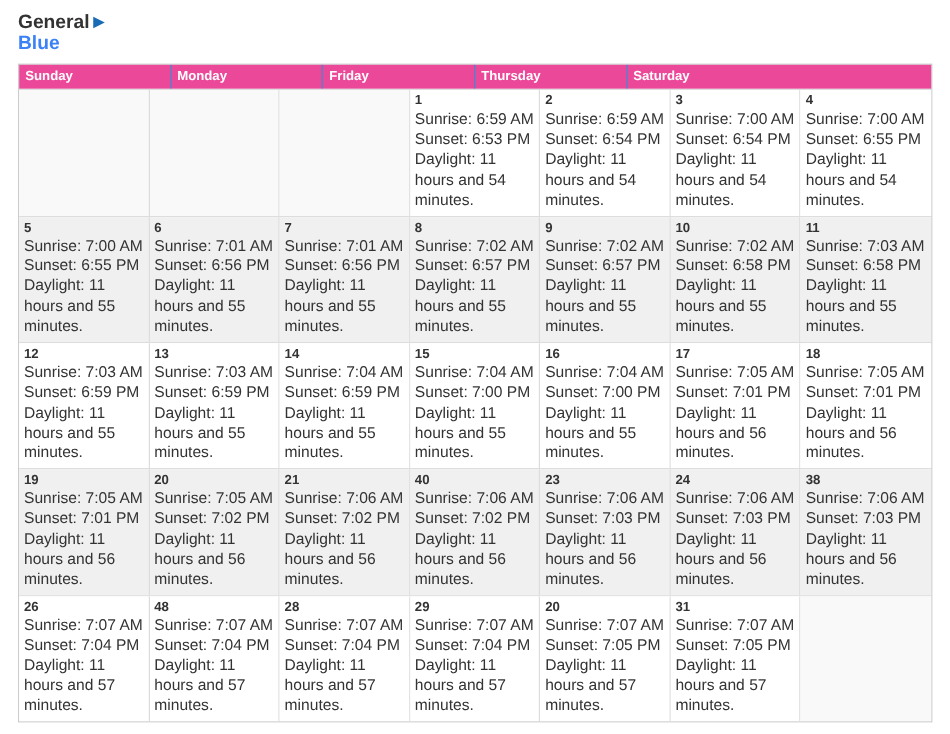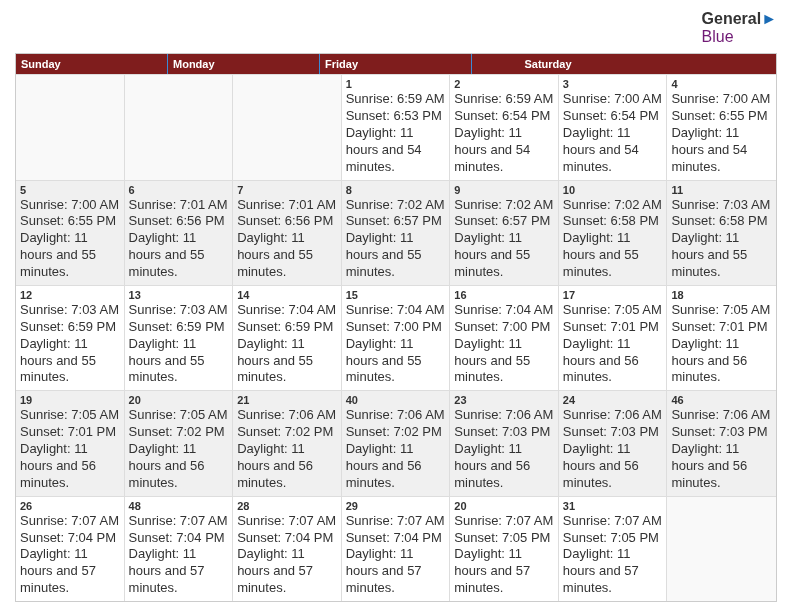--- a/index.html
+++ b/index.html
@@ -12,21 +12,21 @@
     }
     .page {
       width: 792px;
       height: 612px;
       padding: 10px 15px;
       display: flex;
       flex-direction: column;
     }
     .header {
       display: flex;
-      justify-content: flex-end;
+      justify-content: flex-start;
       align-items: flex-start;
       margin-bottom: 8px;
     }
     .logo {
       display: flex;
       align-items: center;
       gap: 4px;
     }
     .title-section {
       text-align: right;
@@ -41,31 +41,31 @@
       color: #555;
     }
     .calendar {
       flex: 1;
       display: flex;
       flex-direction: column;
       border: 1px solid #ccc;
     }
     .cal-header {
       display: grid;
-      grid-template-columns: repeat(5, 1fr);
-      background: #7f1d1d;
+      grid-template-columns: repeat(6, 1fr);
+      background: #ec4899;
     }
     .cal-header-cell {
       color: white;
       font-size: 11px;
       font-weight: bold;
       padding: 4px 5px;
       border-right: 1px solid #3a8bd5;
     }
-    .cal-header-cell:last-child { border-right: none; text-align: center; }
+    .cal-header-cell:last-child { border-right: none; }
     .cal-body {
       flex: 1;
       display: flex;
       flex-direction: column;
     }
     .cal-row {
       display: grid;
       grid-template-columns: repeat(7, 1fr);
       flex: 1;
       border-top: 1px solid #ddd;
@@ -94,34 +94,35 @@
     }
   </style>
 </head>
 <body>
 
 <div class="page">
   <div class="header">
     <div class="logo">
   <div style="display:flex;flex-direction:column;line-height:1.1">
     <span style="font-size:16px;font-weight:bold;color:#333">General<span style="color:#1a6bb5">►</span></span>
-    <span style="font-size:16px;font-weight:normal;color:#701a75">Blue</span>
+    <span style="font-size:16px;font-weight:bold;color:#3b82f6">Blue</span>
   </div>
 </div>
     <div class="title-section">
       <div class="month-year"></div>
       <div class="location"></div>
     </div>
   </div>
 
   <div class="calendar">
     <div class="cal-header">
     <div class="cal-header-cell">Sunday</div>
         <div class="cal-header-cell">Monday</div>
         <div class="cal-header-cell">Friday</div>
+        <div class="cal-header-cell">Thursday</div>
         <div class="cal-header-cell">Saturday</div>
       </div>
     <div class="cal-body">
     <div class="cal-row">
           <div class="cal-cell empty"></div>
           <div class="cal-cell empty"></div>
           <div class="cal-cell empty"></div>
           <div class="cal-cell">
             <div class="day-num">1</div>
             <div class="cell-text">Sunrise: 6:59 AM<br>Sunset: 6:53 PM<br>Daylight: 11 hours and 54 minutes.</div>
@@ -218,21 +219,21 @@
           </div>
           <div class="cal-cell shaded">
             <div class="day-num">23</div>
             <div class="cell-text">Sunrise: 7:06 AM<br>Sunset: 7:03 PM<br>Daylight: 11 hours and 56 minutes.</div>
           </div>
           <div class="cal-cell shaded">
             <div class="day-num">24</div>
             <div class="cell-text">Sunrise: 7:06 AM<br>Sunset: 7:03 PM<br>Daylight: 11 hours and 56 minutes.</div>
           </div>
           <div class="cal-cell shaded">
-            <div class="day-num">46</div>
+            <div class="day-num">38</div>
             <div class="cell-text">Sunrise: 7:06 AM<br>Sunset: 7:03 PM<br>Daylight: 11 hours and 56 minutes.</div>
           </div>
         </div>
         <div class="cal-row">
           <div class="cal-cell">
             <div class="day-num">26</div>
             <div class="cell-text">Sunrise: 7:07 AM<br>Sunset: 7:04 PM<br>Daylight: 11 hours and 57 minutes.</div>
           </div>
           <div class="cal-cell">
             <div class="day-num">48</div>

